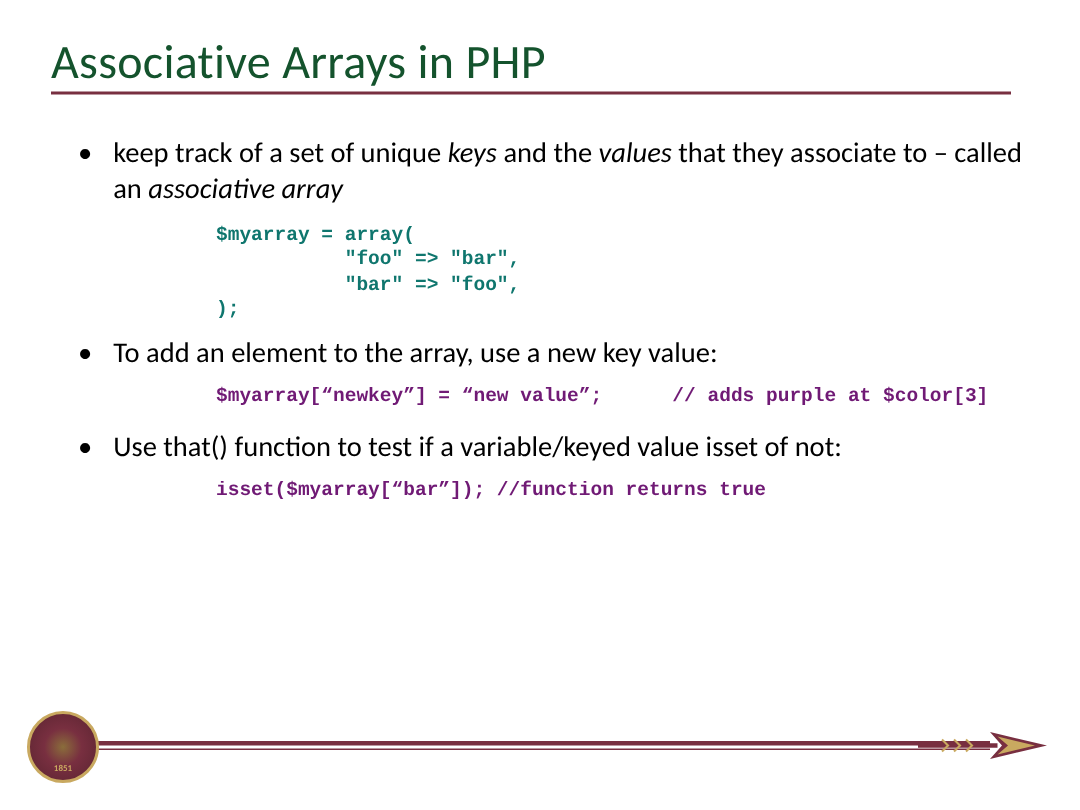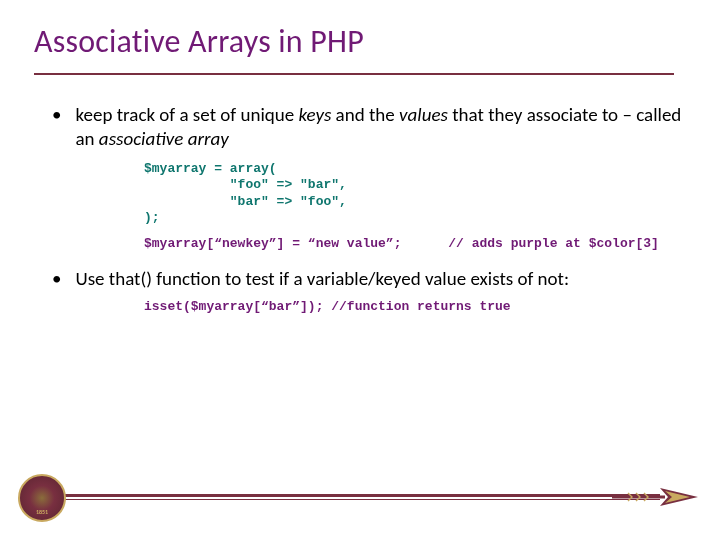--- a/index.html
+++ b/index.html
@@ -10,22 +10,22 @@
     font-family: Calibri, "Segoe UI", Arial, sans-serif;
     position: relative;
     overflow: hidden;
   }
   .slide {
     padding: 22px 34px 0 34px;
   }
   .title {
     font-size: 32px;
     font-weight: 400;
-    color: #701a75;
-    margin-bottom: 12px;
+    color: #14532d;
+    margin-bottom: 0;
     letter-spacing: 0.2px;
   }
   .title-underline {
     height: 1.5px;
     background: #782f40;
     width: 640px;
     margin-bottom: 28px;
   }
   .content {
     color: #000;
@@ -128,27 +128,32 @@
           <span>keep track of a set of unique </span><span class="italic">keys</span><span> and the </span><span class="italic">values </span><span>that they associate to – called an </span><span class="italic">associative array</span>
         </span>
       </li>
     </ul>
 
     <div class="code-block">$myarray = array(
            "foo" =&gt; "bar",
            "bar" =&gt; "foo",
 );</div>
 
+    <ul>
+      <li class="bullet">
+        <span class="bullet-text">To add an element to the array, use a new key value:</span>
+      </li>
+    </ul>
 
     <div class="code-line">$myarray[“newkey”] = “new value”;      // adds purple at $color[3]</div>
 
     <ul>
       <li class="bullet">
         <span class="bullet-text">
-          <span>Use </span><span>that()</span><span> function to test if a variable/keyed value exists of not:</span>
+          <span>Use </span><span>that()</span><span> function to test if a variable/keyed value isset of not:</span>
         </span>
       </li>
     </ul>
 
     <div class="code-line" style="margin-bottom:6px;">isset($myarray[“bar”]); //function returns true</div>
   </div>
 </div>
 
 <div class="footer">
   <div class="footer-line-top"></div>

